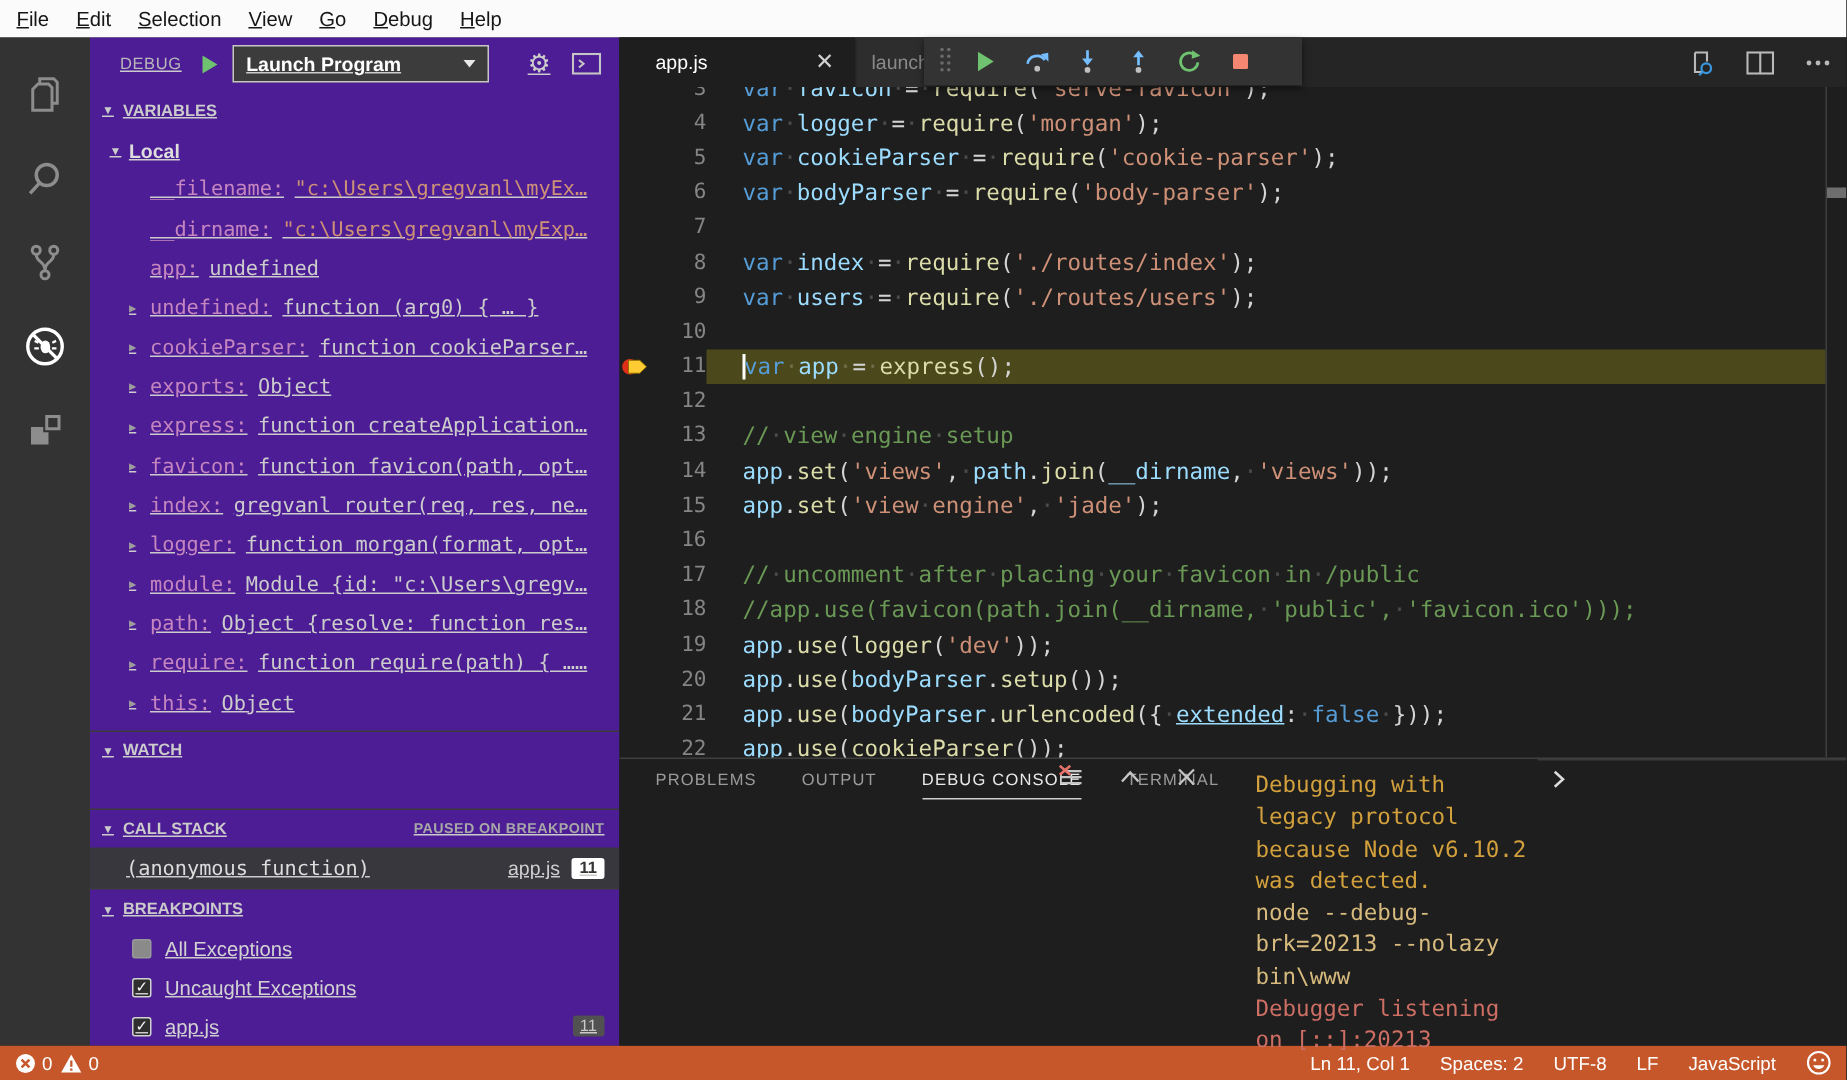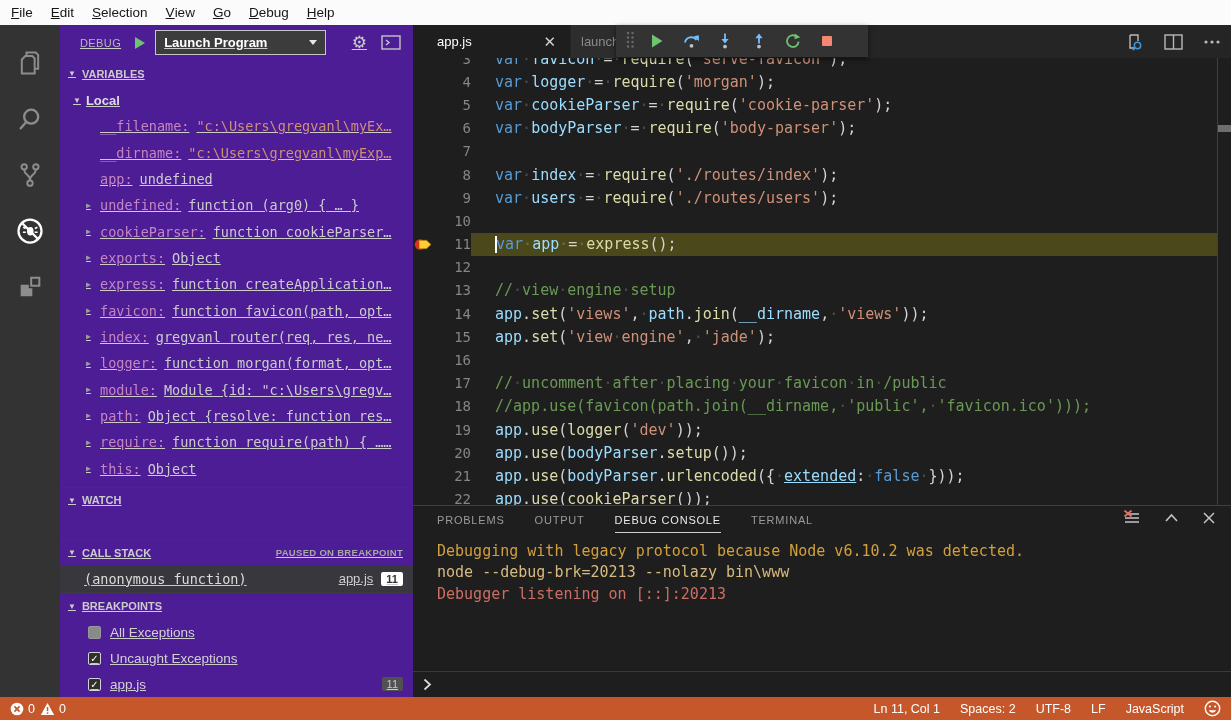--- a/index.html
+++ b/index.html
@@ -85,21 +85,21 @@
   .code-line.current .line-code { background:#4B481B; }
   .caret { display:inline-block; width:2px; height:17px; background:#ffffff; margin-right:-1px; }
   .tk-k { color:#569CD6;text-align:center; } .tk-v { color:#9CDCFE; } .tk-f { color:#DCDCAA; }
   .tk-s { color:#CE9178; } .tk-c { color:#6A9955; } .tk-p { color:#D4D4D4; }
   .tk-u { color:#9CDCFE; text-decoration:underline; }
   .ws { color:rgba(255,255,255,.20); }
   .overview-ruler { position:absolute; top:0; right:0; width:14px; height:100%; border-left:1px solid #3f3f3f; }
   .ruler-mark { position:absolute; top:67px; right:0; width:13px; height:7px; background:#6e6e6e; cursor:pointer; }
 
   
-  .panel { height:192px; flex:none; border-top:1px solid #3f3f3f; display:flex; flex-direction:column; background:#1e1e1e; }
+  .panel { height:192px; flex:none; border-top:1px solid #3f3f3f; display:flex; flex-direction:row; background:#1e1e1e; }
   .panel-tabs { height:28px; display:flex; align-items:center; padding-left:24px; gap:30px; position:relative; flex:none; }
   .panel-tab { font-size:11px; letter-spacing:.8px; color:#9b9b9b; position:relative; cursor:pointer; }
   .panel-tab.active { color:#e9e9e9; }
   .panel-tab.active::after { content:''; position:absolute; left:0; right:0; bottom:-7px; height:1px; background:#cfcfcf; }
   .panel-actions { position:absolute; right:16px; top:4px; display:flex; gap:24px; }
   .pa-btn { cursor:pointer; display:flex; align-items:center; }
   .console-body { flex:1; padding:7px 0 0 24px; font-family:"DejaVu Sans Mono",monospace; font-size:15px; line-height:21.3px; }
   .cl-gold { color:#D2A03C; } .cl-tan { color:#D7BA7D; } .cl-salmon { color:#CD6E64; }
   .console-input { height:26px; border-top:1px solid #3a3a3a; display:flex; align-items:center; padding-left:10px; flex:none; }
   .console-input input { background:transparent; border:none; outline:none; flex:1; color:#dddddd;

